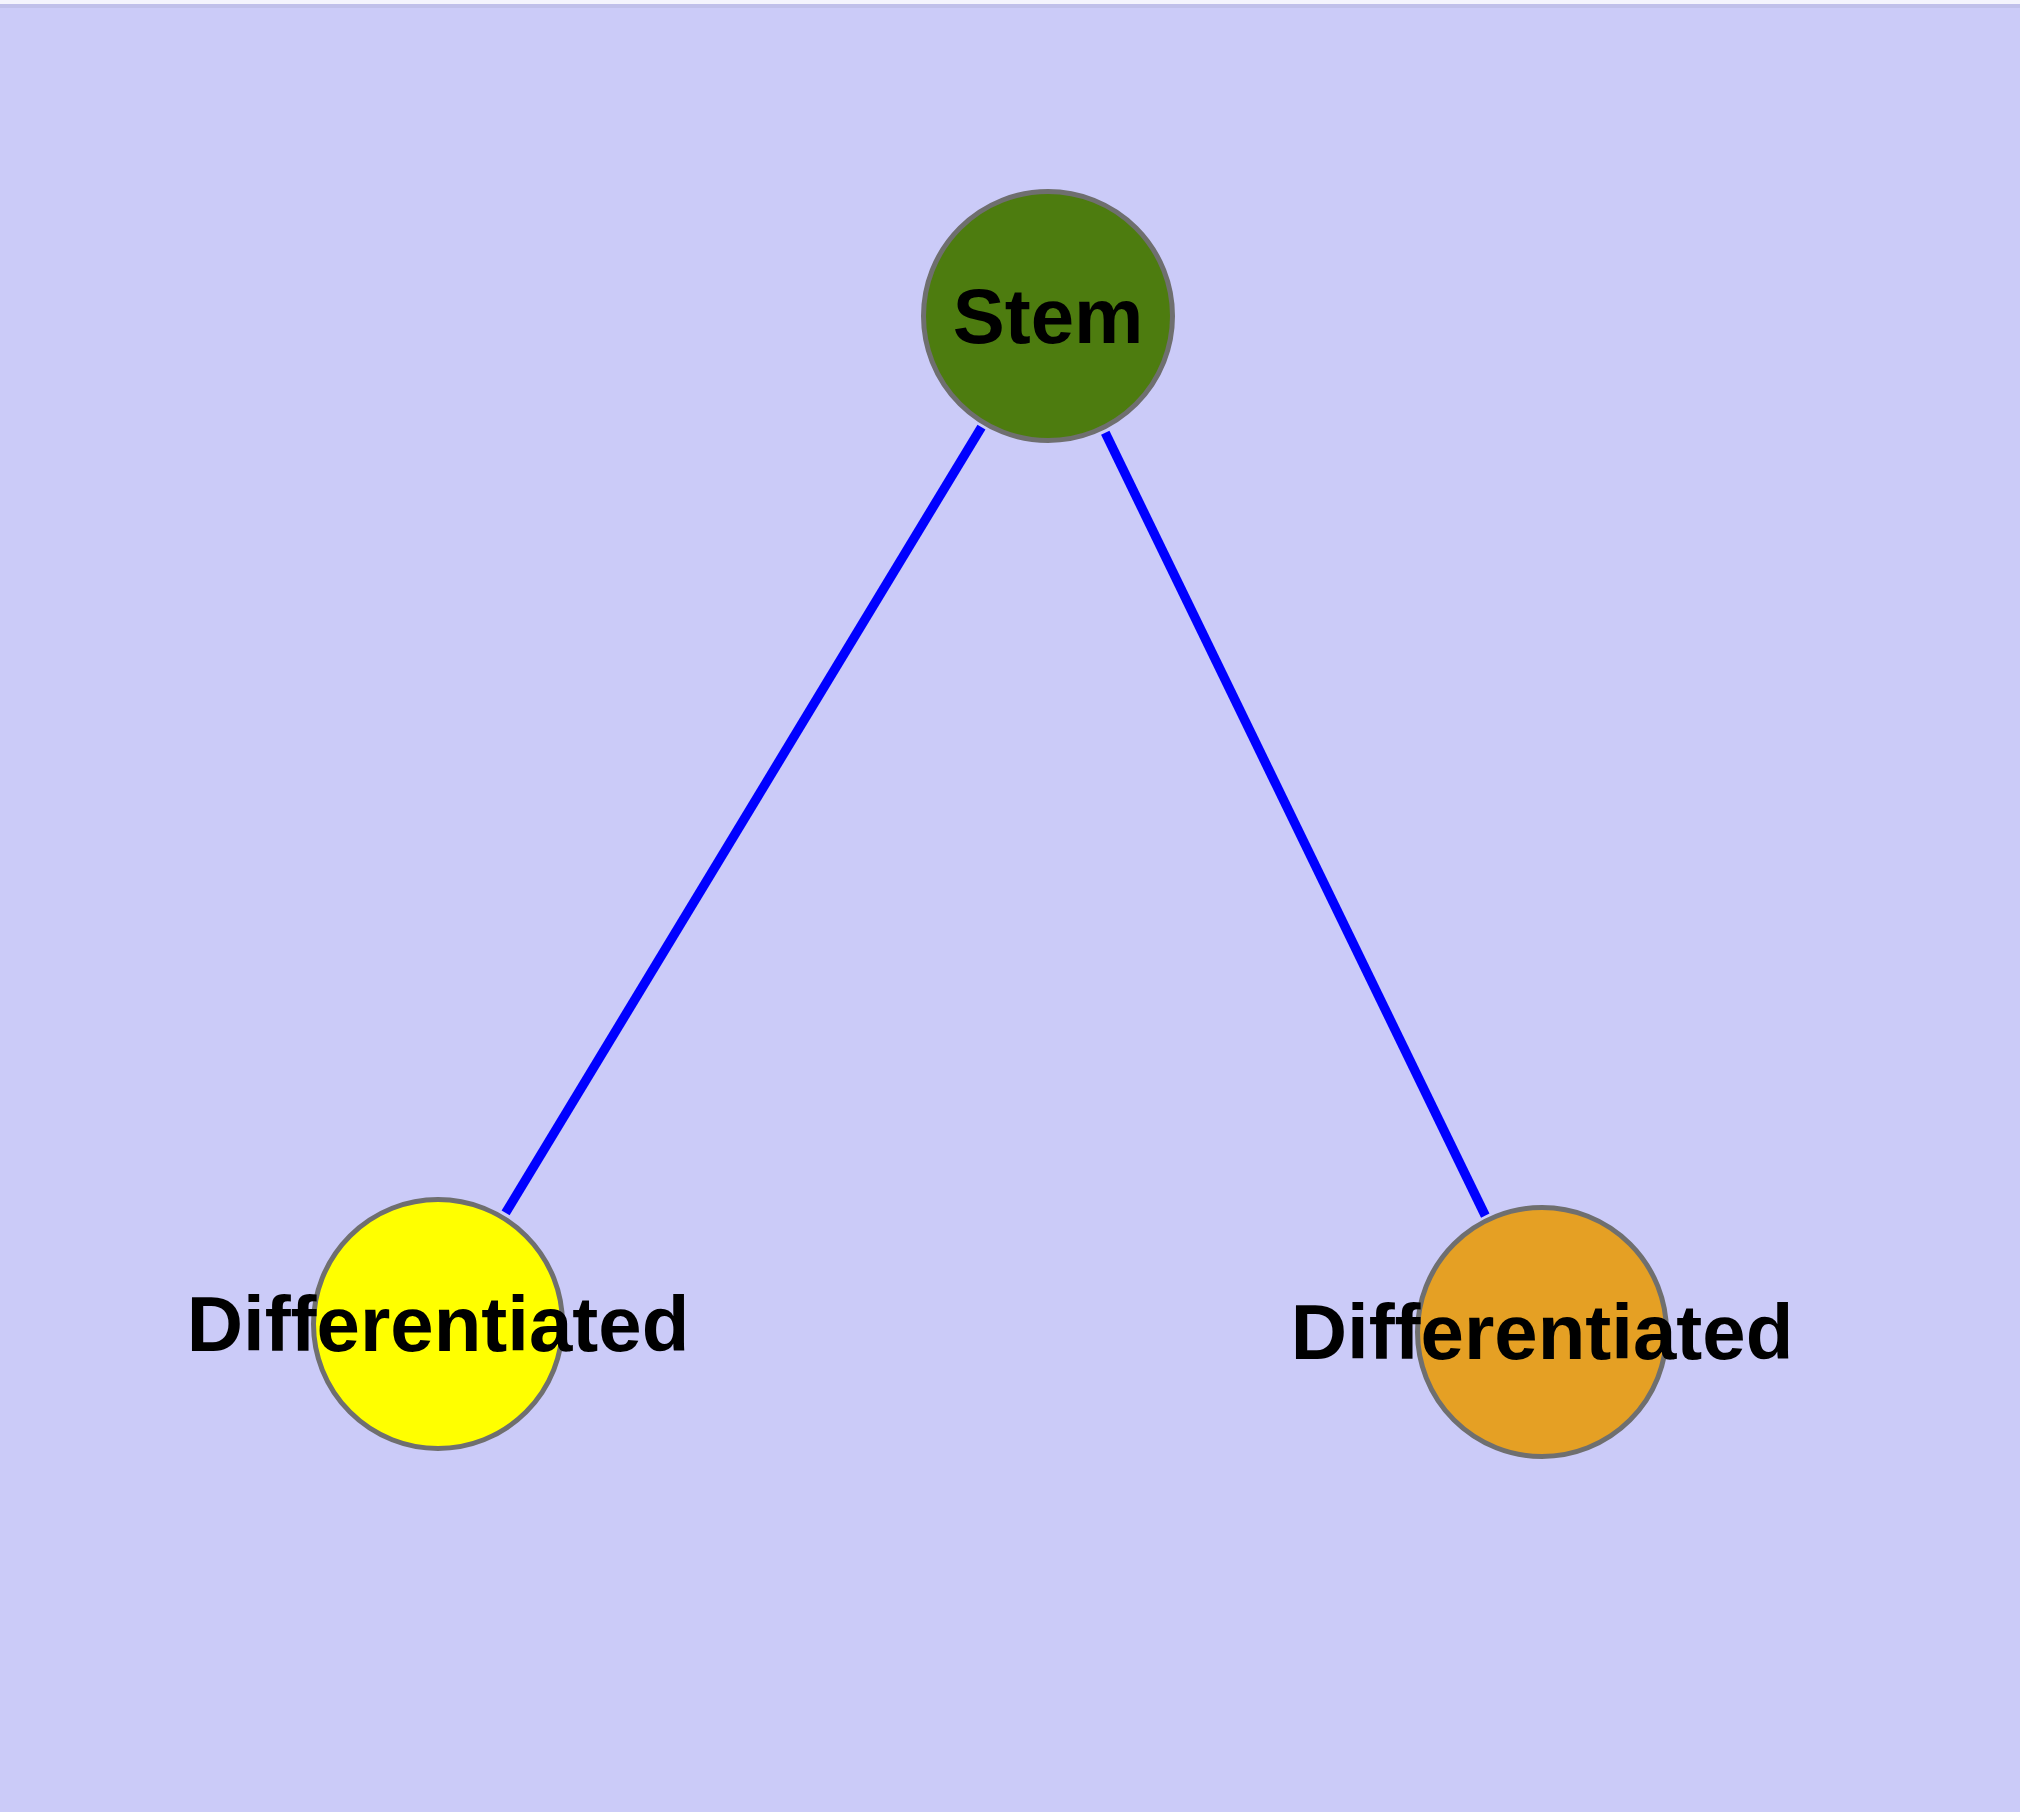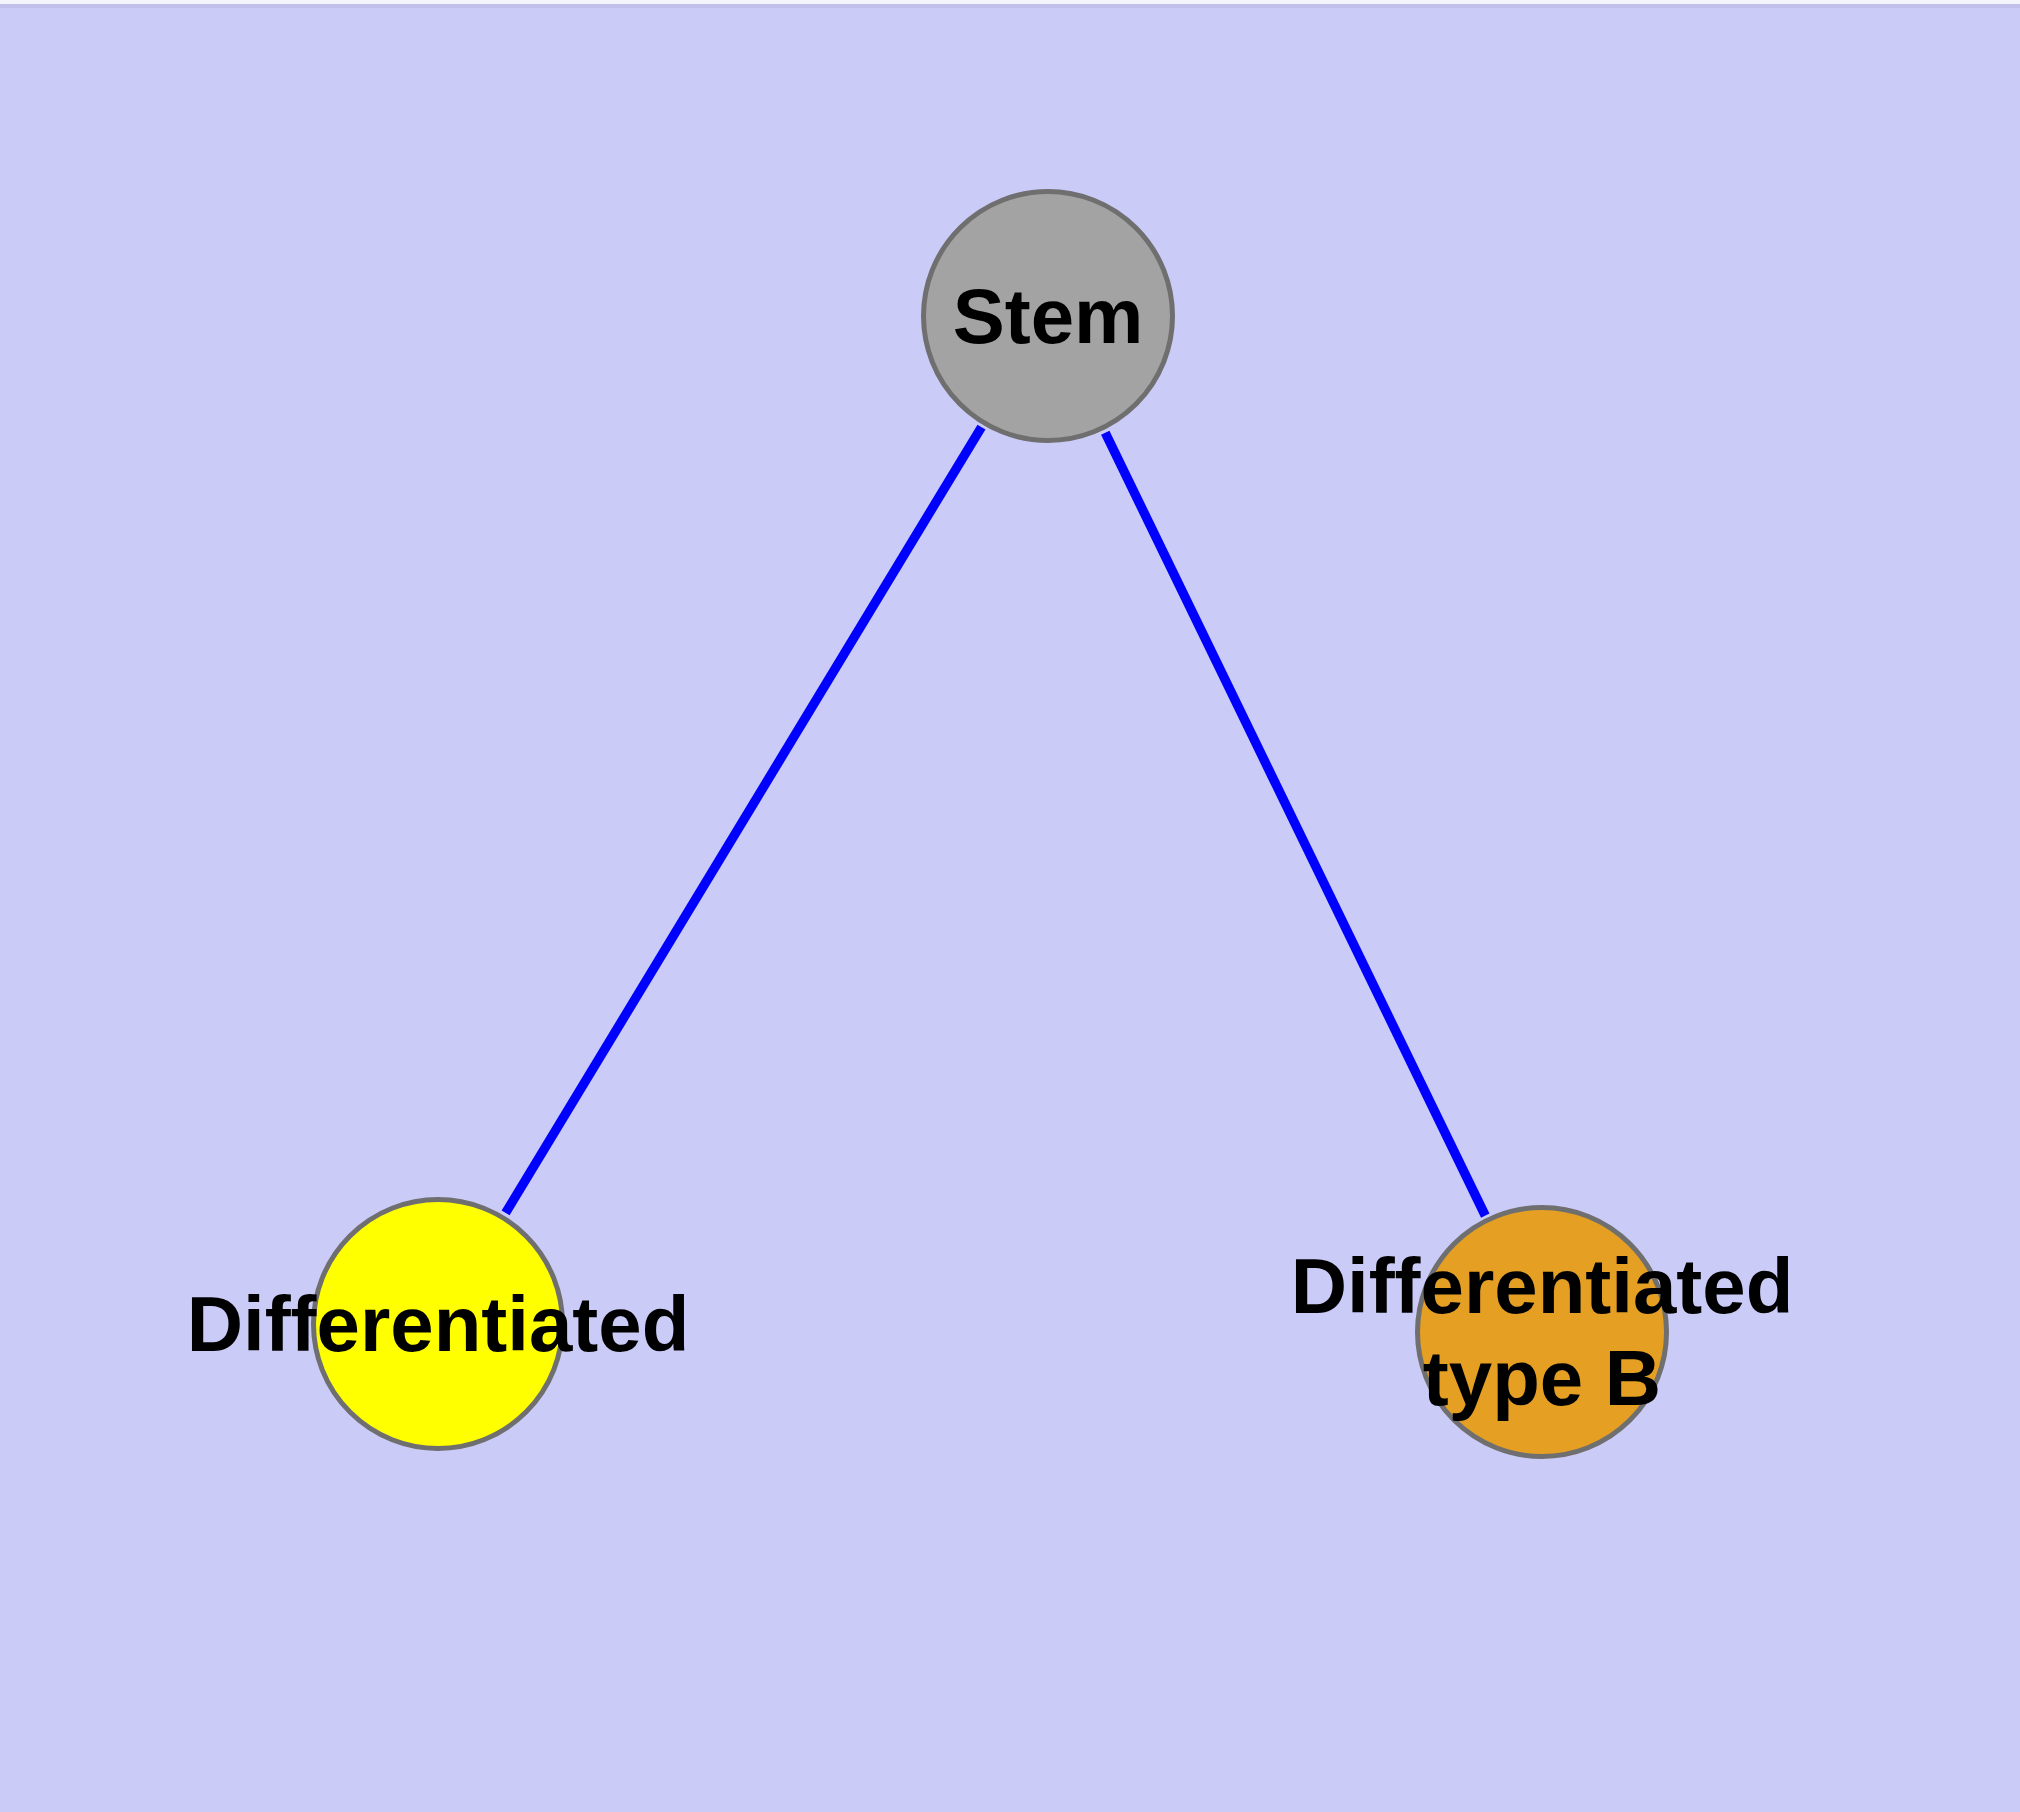--- a/index.html
+++ b/index.html
@@ -58,32 +58,31 @@
 
 <div class="canvas" style="background: rgb(203, 203, 248);">
   <div class="top-strip" style="background: rgb(244, 244, 253);"></div>
   <div class="top-line" style="background: rgb(192, 192, 234);"></div>
 
   <svg class="edge-layer" id="edge-layer" viewBox="0 0 2384 2138">
       <line x1="1157.748632129342" y1="503.8748283308506" x2="596.2513678706581" y2="1431.1251716691495" stroke="#0000ff" stroke-width="11"></line>
       <line x1="1303.8118044650876" y1="510.6415009512716" x2="1752.1881955349124" y2="1434.3584990487284" stroke="#0000ff" stroke-width="11"></line>
     </svg>
 
-  <div class="node" style="left: 921px; top: 189px; width: 254px; height: 254px; background: #a3a3a3; border: 5.1px solid rgb(111, 111, 111);">
+  <div class="node" style="left: 921px; top: 189px; width: 254px; height: 254px; background: #4d7c0f; border: 5.1px solid rgb(111, 111, 111);">
     <span class="node-label" style="color: rgb(0, 0, 0); font-size: 78px; line-height: 92px;">
       <span class="label-line">Stem</span>
     </span>
   </div>
 
   <div class="node" style="left: 311px; top: 1197px; width: 254px; height: 254px; background: rgb(255, 255, 0); border: 5.1px solid rgb(111, 111, 111);">
     <span class="node-label" style="color: rgb(0, 0, 0); font-size: 78px; line-height: 92px;">
       <span class="label-line">Differentiated</span>
     </span>
   </div>
 
   <div class="node" style="left: 1415px; top: 1205px; width: 254px; height: 254px; background: rgb(229, 160, 36); border: 5.1px solid rgb(111, 111, 111);">
     <span class="node-label" style="color: rgb(0, 0, 0); font-size: 78px; line-height: 92px;">
       <span class="label-line">Differentiated</span>
-      <span class="label-line">type B</span>
     </span>
   </div>
 </div>
 
 
 </body></html>

